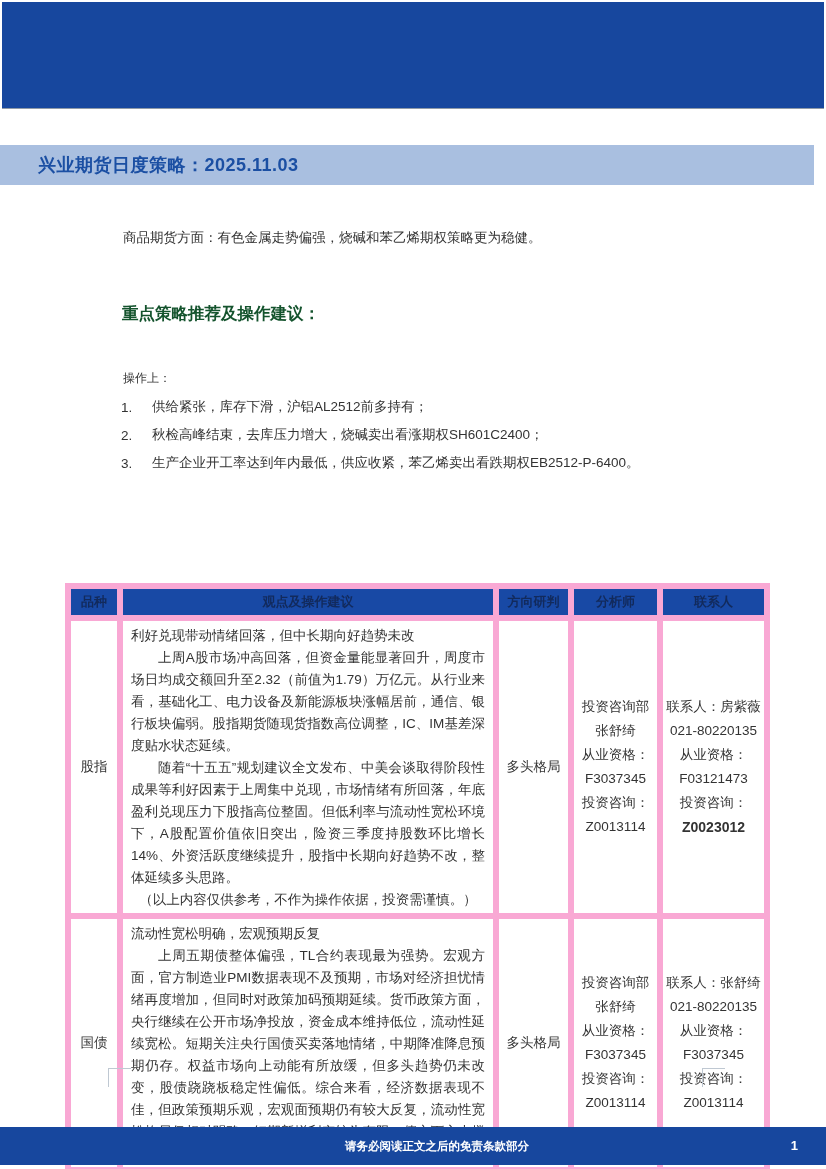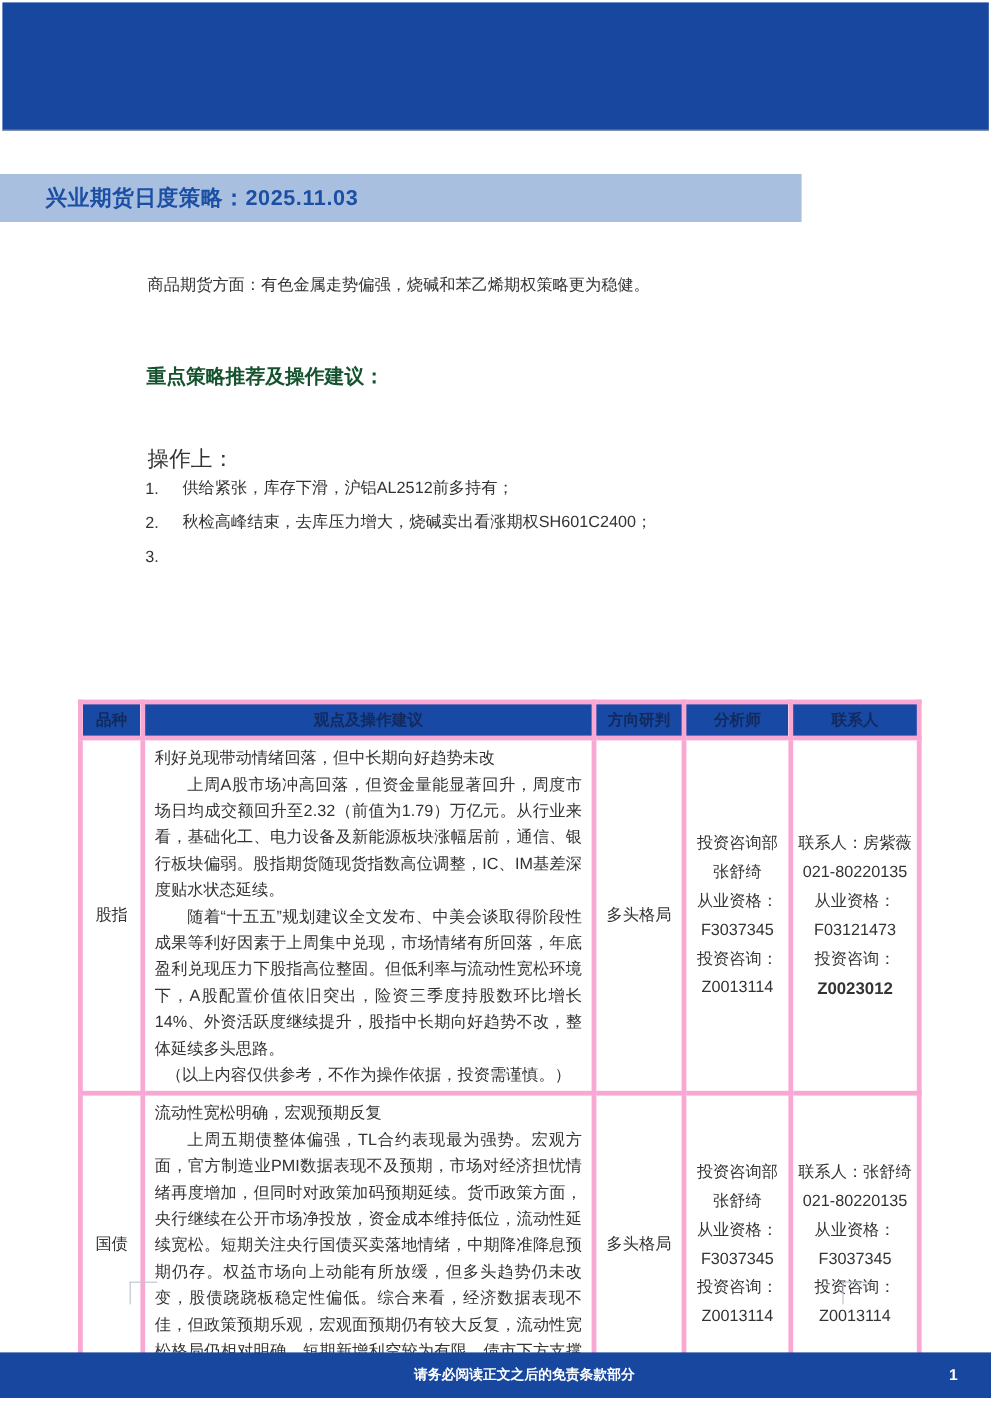--- a/index.html
+++ b/index.html
@@ -4,42 +4,42 @@
 <style>
   html,body { margin:0; padding:0; background:#fff; }
   body { font-family:"Liberation Sans", sans-serif; }
   .page { position:relative; width:826px; height:1169px; background:#ffffff; overflow:hidden; }
 
   
   .band-top { position:absolute; top:2px; left:2px; right:2px; height:106px;
               background:#17479E; border-bottom:1px solid #8f9aa8; }
 
   
-  .title-band { position:absolute; top:145px; left:0; width:668px; height:40px; background:#A9BFE0; }
+  .title-band { position:absolute; top:145px; left:0; width:814px; height:40px; background:#A9BFE0; }
   .report-title { position:absolute; left:38px; top:0; height:40px; line-height:40px;
                   font-size:18px; font-weight:bold; color:#1B4FA3; letter-spacing:0.5px; }
 
   .intro { position:absolute; top:229px; left:123px; width:620px;
            font-size:13.5px; color:#333; }
 
   .h-blue { position:absolute; left:122px; font-size:16.5px; font-weight:bold; color:#14532d; }
   .h-strategy { top:303px; }
   .h-analysis { top:541px; }
 
-  .lead { position:absolute; top:370px; left:123px; font-size:18px; color:#333;font-family:Liberation Mono, monospace; }
+  .lead { position:absolute; top:370px; left:123px; font-size:12px; color:#333;font-family:Liberation Mono, monospace; }
 
   .oplist { position:absolute; top:393px; left:121px; width:640px; font-size:13.5px; color:#333; }
   .oplist .op-item { display:flex; align-items:center; height:28px; }
   .oplist .num { width:31px; flex:0 0 31px; }
 
   
   table.analysis { position:absolute; top:583px; left:65px; width:699px;
                    border-collapse:collapse; table-layout:fixed;
                    font-size:13.5px; color:#333; }
-  table.analysis th, table.analysis td { border:4px solid #f9a8d4; overflow:hidden;margin-top:36px; }
+  table.analysis th, table.analysis td { border:6px solid #f9a8d4; overflow:hidden;margin-top:36px; }
   table.analysis th { background:#1849A5; color:#122A5C; font-weight:bold;
                       height:26px; font-size:13px; text-align:center; padding:0; }
   tr.row-a { height:238px; }
   tr.row-b { height:220px; }
   td.variety-cell { text-align:center; vertical-align:middle; }
   td.content-cell { vertical-align:top; padding:4px 8px 2px 8px; line-height:22px; text-align:justify; }
   .headline { text-align:left; }
   .content-cell p { margin:0; text-indent:2em; }
   .footnote { text-align:center; }
   td.direction-cell { text-align:center; vertical-align:middle; }
@@ -81,20 +81,21 @@
     <div class="op-item">
       <span class="num">1.</span>
       <span>供给紧张，库存下滑，沪铝AL2512前多持有；</span>
     </div>
     <div class="op-item">
       <span class="num">2.</span>
       <span>秋检高峰结束，去库压力增大，烧碱卖出看涨期权SH601C2400；</span>
     </div>
     <div class="op-item">
       <span class="num">3.</span>
+      <span>生产企业开工率达到年内最低，供应收紧，苯乙烯卖出看跌期权EB2512-P-6400。</span>
     </div>
   </div>
 
 
   <table class="analysis">
     <colgroup>
       <col style="width:52px">
         <col style="width:376px">
         <col style="width:75px">
       <col style="width:89px">

